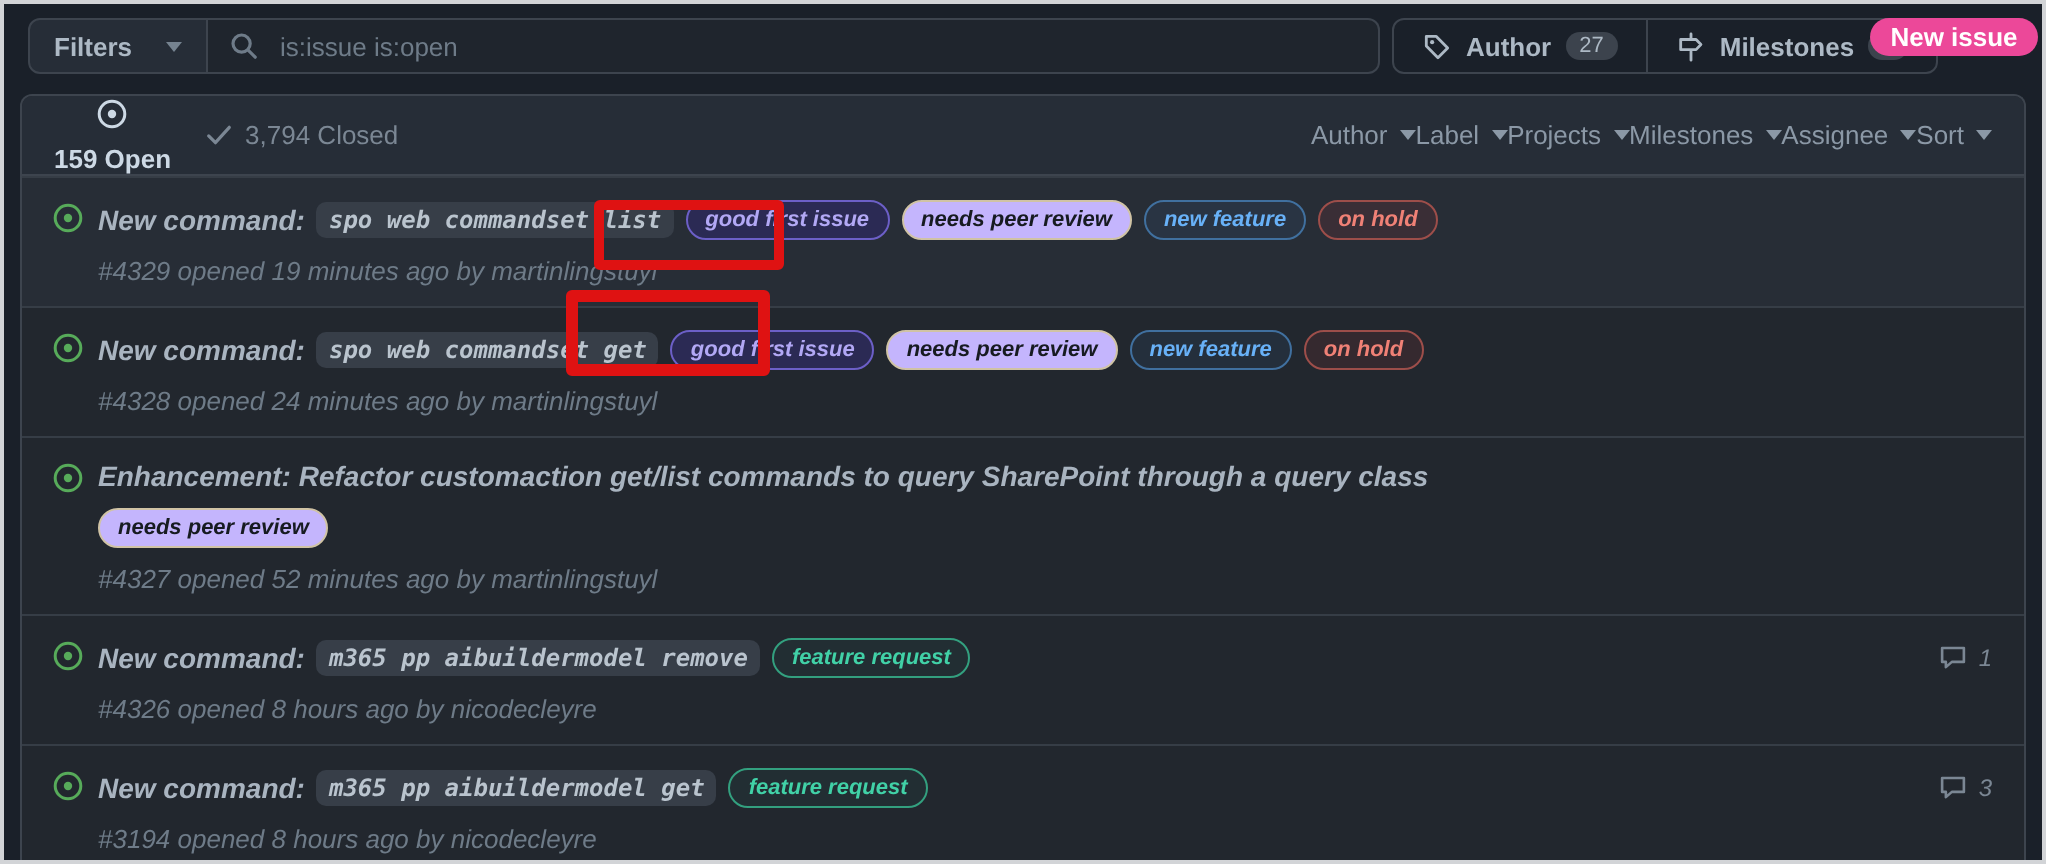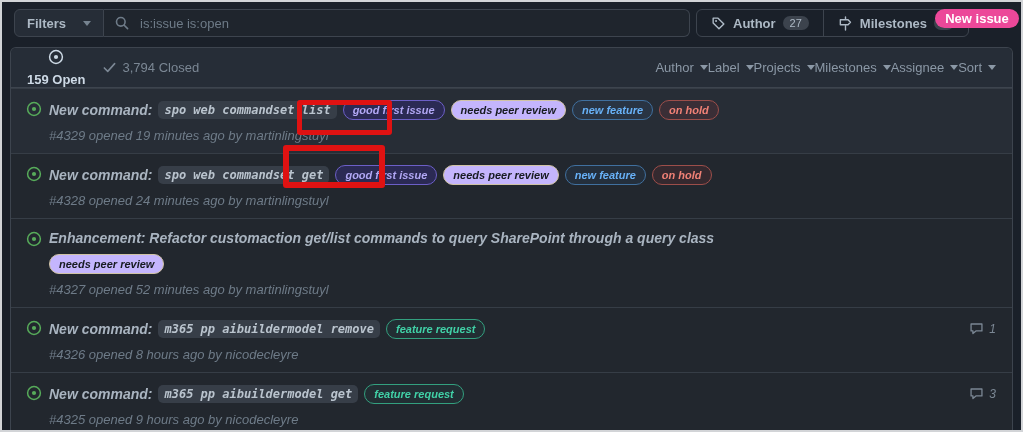--- a/index.html
+++ b/index.html
@@ -243,21 +243,21 @@
         <svg class="octicon" width="16" height="16" viewBox="0 0 16 16">
           <circle cx="8" cy="8" r="6.4" fill="none" stroke="#57ab5a" stroke-width="1.5"></circle>
           <circle cx="8" cy="8" r="2.1" fill="#57ab5a"></circle>
         </svg>
         <div class="content">
           <div class="title-line">
             <span class="ititle">New command:</span>
             <span class="icode">m365 pp aibuildermodel get</span>
             <span class="lbl lb-teal">feature request</span>
           </div>
-          <div class="meta">#4325 opened 9 hours ago by nicodecleyre</div>
+          <div class="meta">#3194 opened 8 hours ago by nicodecleyre</div>
         </div>
         <span class="comments">
           <svg width="15" height="15" viewBox="0 0 16 16">
             <path d="M2.2 3.2h11.6v7.4H7.4l-3.2 2.8v-2.8H2.2z" fill="none" stroke="#7b8794" stroke-width="1.4" stroke-linejoin="round"></path>
           </svg>
           <span>3</span>
         </span>
       </div>
     </div>
 </div>

